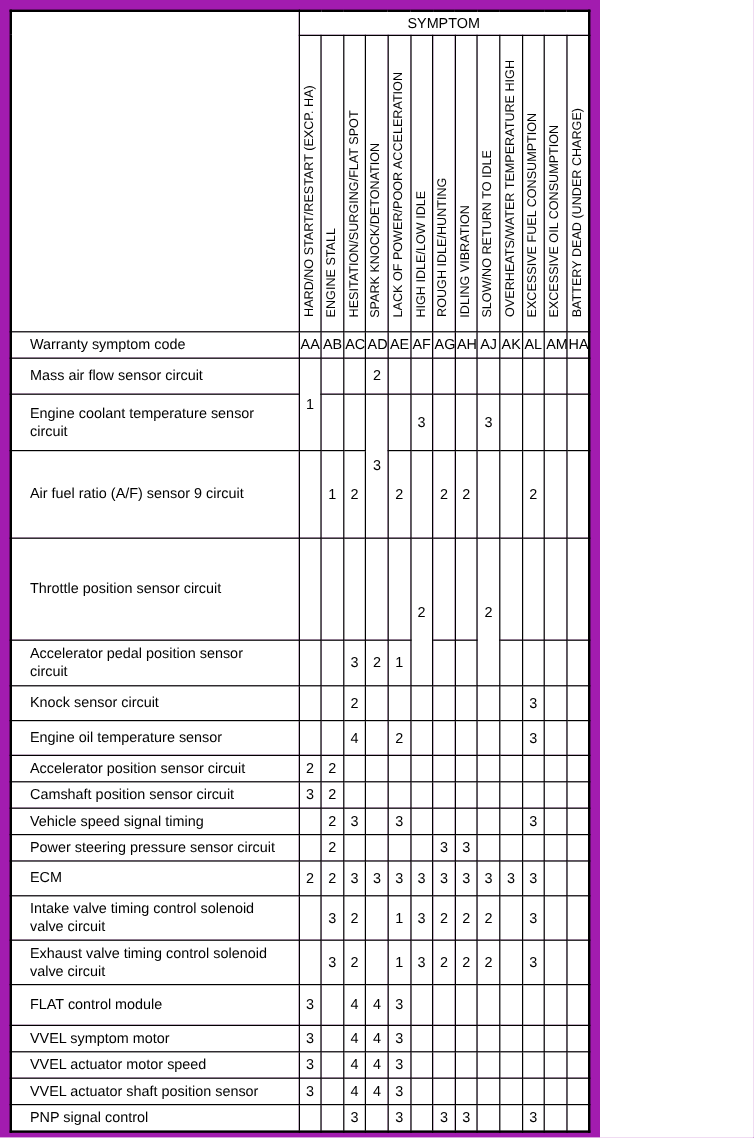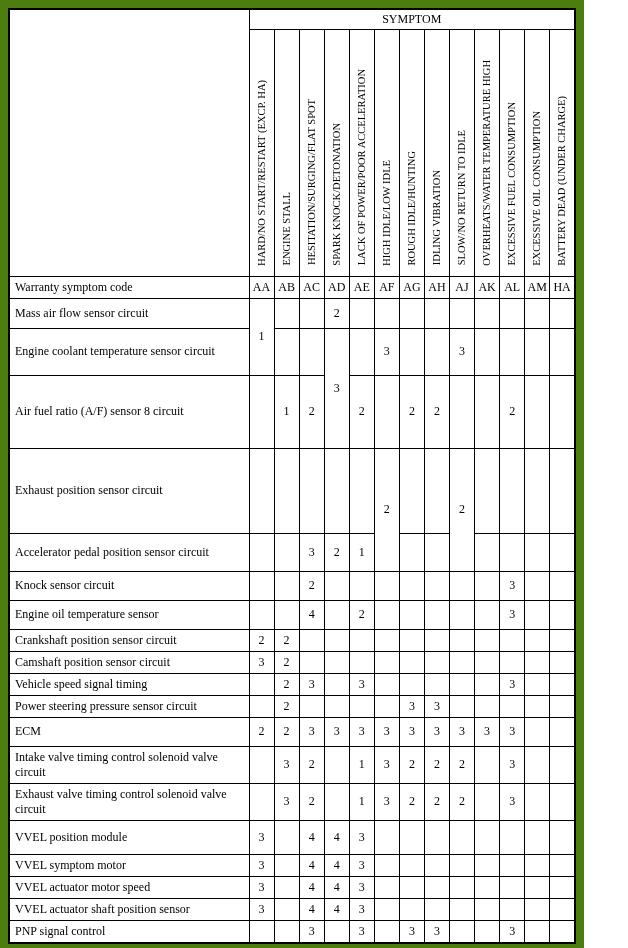--- a/index.html
+++ b/index.html
@@ -1,20 +1,20 @@
 <!DOCTYPE html>
 <html><head>
 <meta charset="utf-8">
 <style>
   * { box-sizing: border-box; }
   html, body { margin: 0; padding: 0; background: #ffffff; }
   .page {
-    width: 584px; height: 948px; padding: 8px;
-    background: #4d7c0f; color: #000;
-    font-family: Liberation Serif, serif;
+    width: 500px; height: 948px; padding: 8px;
+    background: #a21caf; color: #000;
+    font-family: Liberation Sans, sans-serif;
   }
   table.matrix {
     width: 100%; height: 100%;
     border-collapse: collapse; table-layout: fixed;
     border: 2px solid #000;
   }
   th, td { border: 1px solid #000; background: #fff; }
   col.label-col { width: 240px; }
   .symptom-title {
     height: 20px; font-weight: normal; font-size: 12px;
@@ -25,21 +25,21 @@
   .vtext {
     display: inline-block;
     writing-mode: vertical-rl;
     transform: rotate(180deg);
     white-space: nowrap;
     font-size: 10.5px; line-height: 1.1;
   }
   tr.code-row { height: 20px; }
   td.rowlabel {
     text-align: left; vertical-align: middle;
-    padding: 3px 5px; font-size: 12px; line-height: 1.25;
+    padding: 3px 15px; font-size: 12px; line-height: 1.25;
   }
   td.code, td.val {
     text-align: center; vertical-align: middle; font-size: 12px;
   }
   tbody tr { height: 22px; }
   tbody tr:nth-child(1)  { height: 30px; }
   tbody tr:nth-child(2)  { height: 47px; margin-top: 17px; }
   tbody tr:nth-child(3)  { height: 73px; }
   tbody tr:nth-child(4)  { height: 85px; }
   tbody tr:nth-child(5)  { height: 38px; }
@@ -122,36 +122,36 @@
           <td class="val">3</td>
           <td class="val"></td>
           <td class="val"></td>
           <td class="val">3</td>
           <td class="val"></td>
           <td class="val"></td>
           <td class="val"></td>
           <td class="val"></td>
         </tr>
         <tr>
-          <td class="rowlabel">Air fuel ratio (A/F) sensor 8 circuit</td>
+          <td class="rowlabel">Air fuel ratio (A/F) sensor 9 circuit</td>
           <td class="val"></td>
           <td class="val">1</td>
           <td class="val">2</td>
           <td class="val">2</td>
           <td class="val"></td>
           <td class="val">2</td>
           <td class="val">2</td>
           <td class="val"></td>
           <td class="val"></td>
           <td class="val">2</td>
           <td class="val"></td>
           <td class="val"></td>
         </tr>
         <tr>
-          <td class="rowlabel">Exhaust position sensor circuit</td>
+          <td class="rowlabel">Throttle position sensor circuit</td>
           <td class="val"></td>
           <td class="val"></td>
           <td class="val"></td>
           <td class="val"></td>
           <td class="val"></td>
           <td class="val" rowspan="2">2</td>
           <td class="val"></td>
           <td class="val"></td>
           <td class="val" rowspan="2">2</td>
           <td class="val"></td>
@@ -199,21 +199,21 @@
           <td class="val"></td>
           <td class="val"></td>
           <td class="val"></td>
           <td class="val"></td>
           <td class="val"></td>
           <td class="val">3</td>
           <td class="val"></td>
           <td class="val"></td>
         </tr>
         <tr>
-          <td class="rowlabel">Crankshaft position sensor circuit</td>
+          <td class="rowlabel">Accelerator position sensor circuit</td>
           <td class="val">2</td>
           <td class="val">2</td>
           <td class="val"></td>
           <td class="val"></td>
           <td class="val"></td>
           <td class="val"></td>
           <td class="val"></td>
           <td class="val"></td>
           <td class="val"></td>
           <td class="val"></td>
@@ -311,21 +311,21 @@
           <td class="val">3</td>
           <td class="val">2</td>
           <td class="val">2</td>
           <td class="val">2</td>
           <td class="val"></td>
           <td class="val">3</td>
           <td class="val"></td>
           <td class="val"></td>
         </tr>
         <tr>
-          <td class="rowlabel">VVEL position module</td>
+          <td class="rowlabel">FLAT control module</td>
           <td class="val">3</td>
           <td class="val"></td>
           <td class="val">4</td>
           <td class="val">4</td>
           <td class="val">3</td>
           <td class="val"></td>
           <td class="val"></td>
           <td class="val"></td>
           <td class="val"></td>
           <td class="val"></td>

